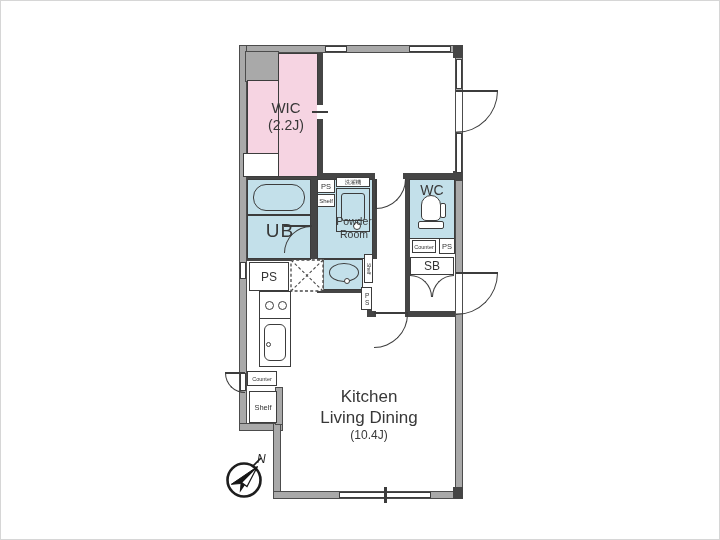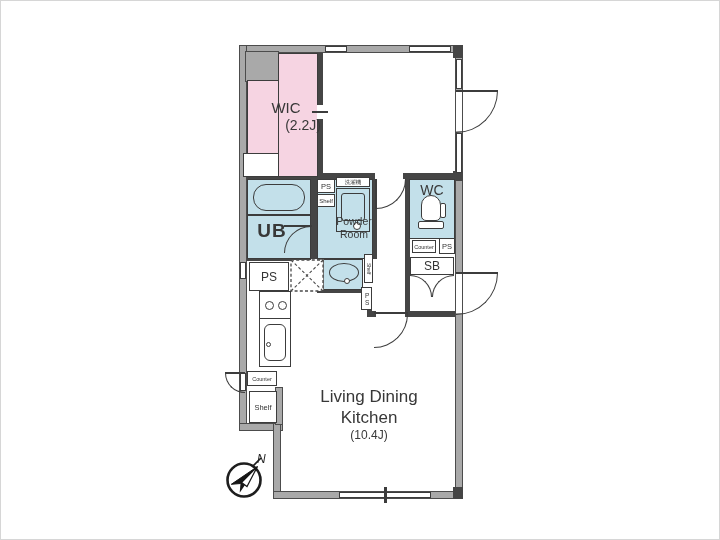--- a/index.html
+++ b/index.html
@@ -158,35 +158,35 @@
   <div class="arc arc-tl" style="left:375px;top:178px;width:30px;height:30px;"></div>
 
   <div class="dline" style="left:283px;top:224px;width:28px;height:2px;"></div>
   <div class="arc arc-br" style="left:283px;top:225px;width:27px;height:27px;"></div>
 
   <div class="dline" style="left:373px;top:311px;width:34px;height:2px;"></div>
   <div class="arc arc-tl" style="left:373px;top:313px;width:34px;height:34px;"></div>
 
   <div class="txt" style="left:250px;top:98px;width:70px;font-size:15px;">
     <div>WIC</div>
-    <div style="font-size:14px;text-align:right;">(2.2J)</div>
+    <div style="font-size:14px;">(2.2J)</div>
   </div>
-  <div class="txt" style="left:242px;top:218px;width:58px;font-size:19px;letter-spacing:1px;font-weight:bold;">
+  <div class="txt" style="left:250px;top:218px;width:58px;font-size:19px;letter-spacing:1px;">
     <div>UB</div>
   </div>
   <div class="txt" style="left:317px;top:214px;width:72px;font-size:10.5px;">
     <div>Powder</div>
     <div>Room</div>
   </div>
   <div class="txt" style="left:408px;top:181px;width:46px;font-size:14px;">
     <div>WC</div>
   </div>
   <div class="txt" style="left:278px;top:386px;width:180px;font-size:17px;">
+    <div>Kitchen</div>
     <div>Living Dining</div>
-    <div>Kitchen</div>
     <div style="font-size:12px;">(10.4J)</div>
   </div>
 
   <svg class="abs" style="left:216px;top:449px;" width="56" height="56" viewBox="0 0 56 56">
     <circle cx="27" cy="30" r="16.5" fill="#ffffff" stroke="#1e1e1e" stroke-width="2.6"></circle>
     <polygon points="40.4,16.6 14.3,34.3 23.5,33.5" fill="#161616" stroke="#161616" stroke-width="1"></polygon>
     <polygon points="40.4,16.6 23.5,33.5 22.7,42.7" fill="#161616"></polygon>
     <polygon points="40.4,16.6 24.5,32.5 30,36.5" fill="#ffffff" stroke="#161616" stroke-width="1.2"></polygon>
     <line x1="35" y1="17" x2="44" y2="8" stroke="#1e1e1e" stroke-width="1.6"></line>
     <text x="40" y="13" font-size="12" font-style="italic" font-family="Liberation Sans, sans-serif" fill="#1e1e1e">N</text>

